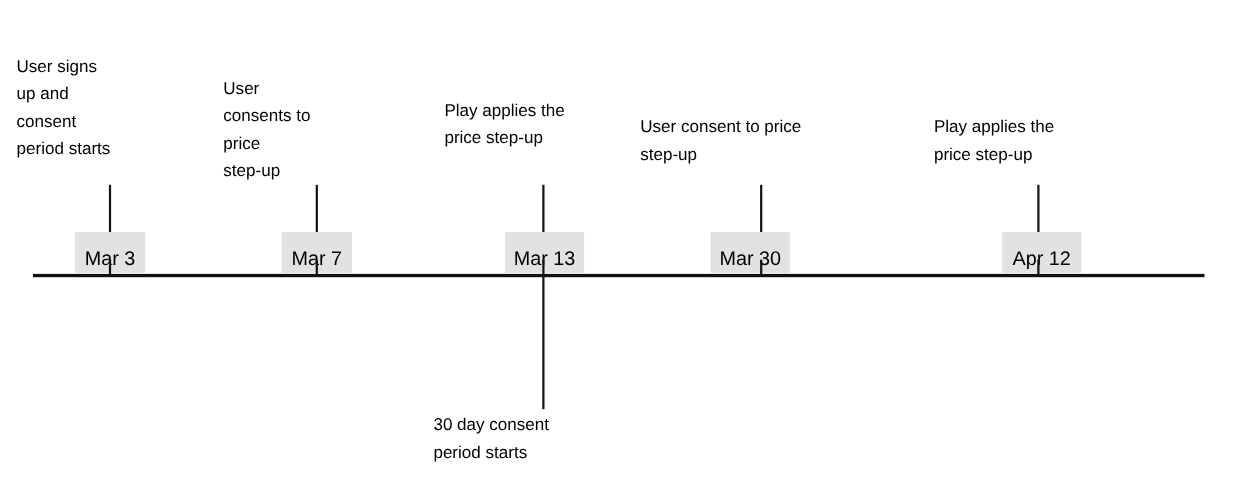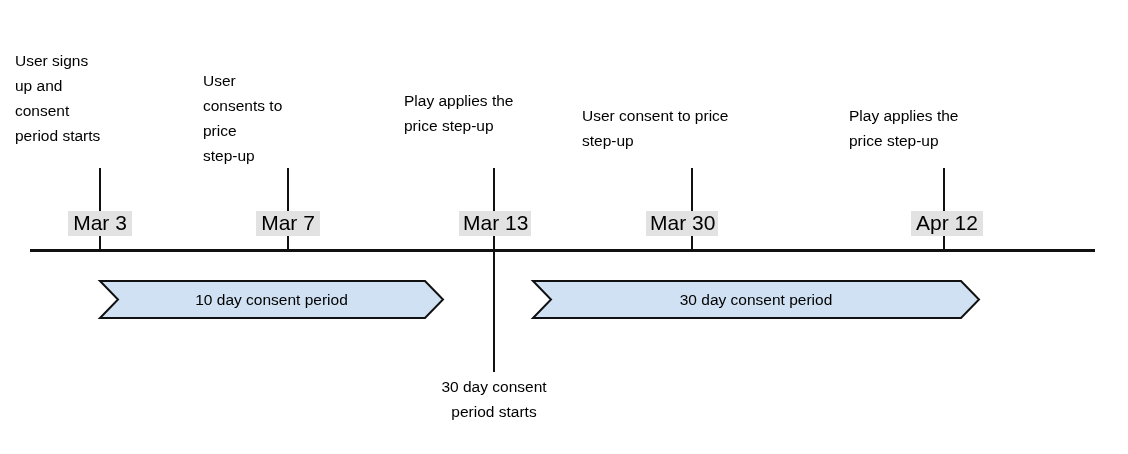--- a/index.html
+++ b/index.html
@@ -39,23 +39,23 @@
     font-size: 15.5px;
     line-height: 25px;
     color: #000000;
     white-space: pre-line;
   }
 
   
   .date-chip {
     position: absolute;
     background: #e2e2e2;
-    font-size: 21px;
+    font-size: 18px;
     line-height: 22px;
-    padding: 1px 4px 2px 4px;
+    padding: 13px 4px 2px 4px;
     text-align: center;
     color: #000000;
     white-space: nowrap;
   }
 
   
   .banner {
     position: absolute;
     height: 39px;
   }
@@ -75,21 +75,20 @@
     align-items: center;
     justify-content: center;
     font-size: 15.5px;
     color: #000000;
     pointer-events: none;
   }
 
   
   .below-caption {
     position: absolute;
-    text-align: center;
     font-size: 15.5px;
     line-height: 25px;
     color: #000000;
     white-space: pre-line;
   }
 </style>
 </head>
 <body>
 
 <div id="canvas">
@@ -124,30 +123,18 @@
   <div class="tick" style="left:691px; top:168px; height:43px;"></div>
   <div class="date-chip" style="left:646px; top:211px; width:64px;">Mar 30</div>
   <div class="tick" style="left:691px; top:236px; height:14px;"></div>
 
   <div class="event-caption" style="left:849px; top:103px; width:190px;">Play applies the
 price step-up</div>
   <div class="tick" style="left:943px; top:168px; height:43px;"></div>
   <div class="date-chip" style="left:911px; top:211px; width:64px;">Apr 12</div>
   <div class="tick" style="left:943px; top:236px; height:14px;"></div>
 
-  <div class="banner" style="left:99px; top:280px; width:345px;">
-    <svg viewBox="0 0 345 39" preserveAspectRatio="none">
-      <polygon points="1,1 326,1 344,19.5 326,38 1,38 19,19.5" fill="#cfe1f2" stroke="#111111" stroke-width="2" stroke-linejoin="miter" vector-effect="non-scaling-stroke"></polygon>
-    </svg>
-    <div class="banner-label">10 day consent period</div>
-  </div>
 
-  <div class="banner" style="left:532px; top:280px; width:448px;">
-    <svg viewBox="0 0 448 39" preserveAspectRatio="none">
-      <polygon points="1,1 429,1 447,19.5 429,38 1,38 19,19.5" fill="#cfe1f2" stroke="#111111" stroke-width="2" stroke-linejoin="miter" vector-effect="non-scaling-stroke"></polygon>
-    </svg>
-    <div class="banner-label">30 day consent period</div>
-  </div>
 
   <div class="below-caption" style="left:394px; top:374px; width:200px;">30 day consent
 period starts</div>
 
 </div>
 
 </body></html>

